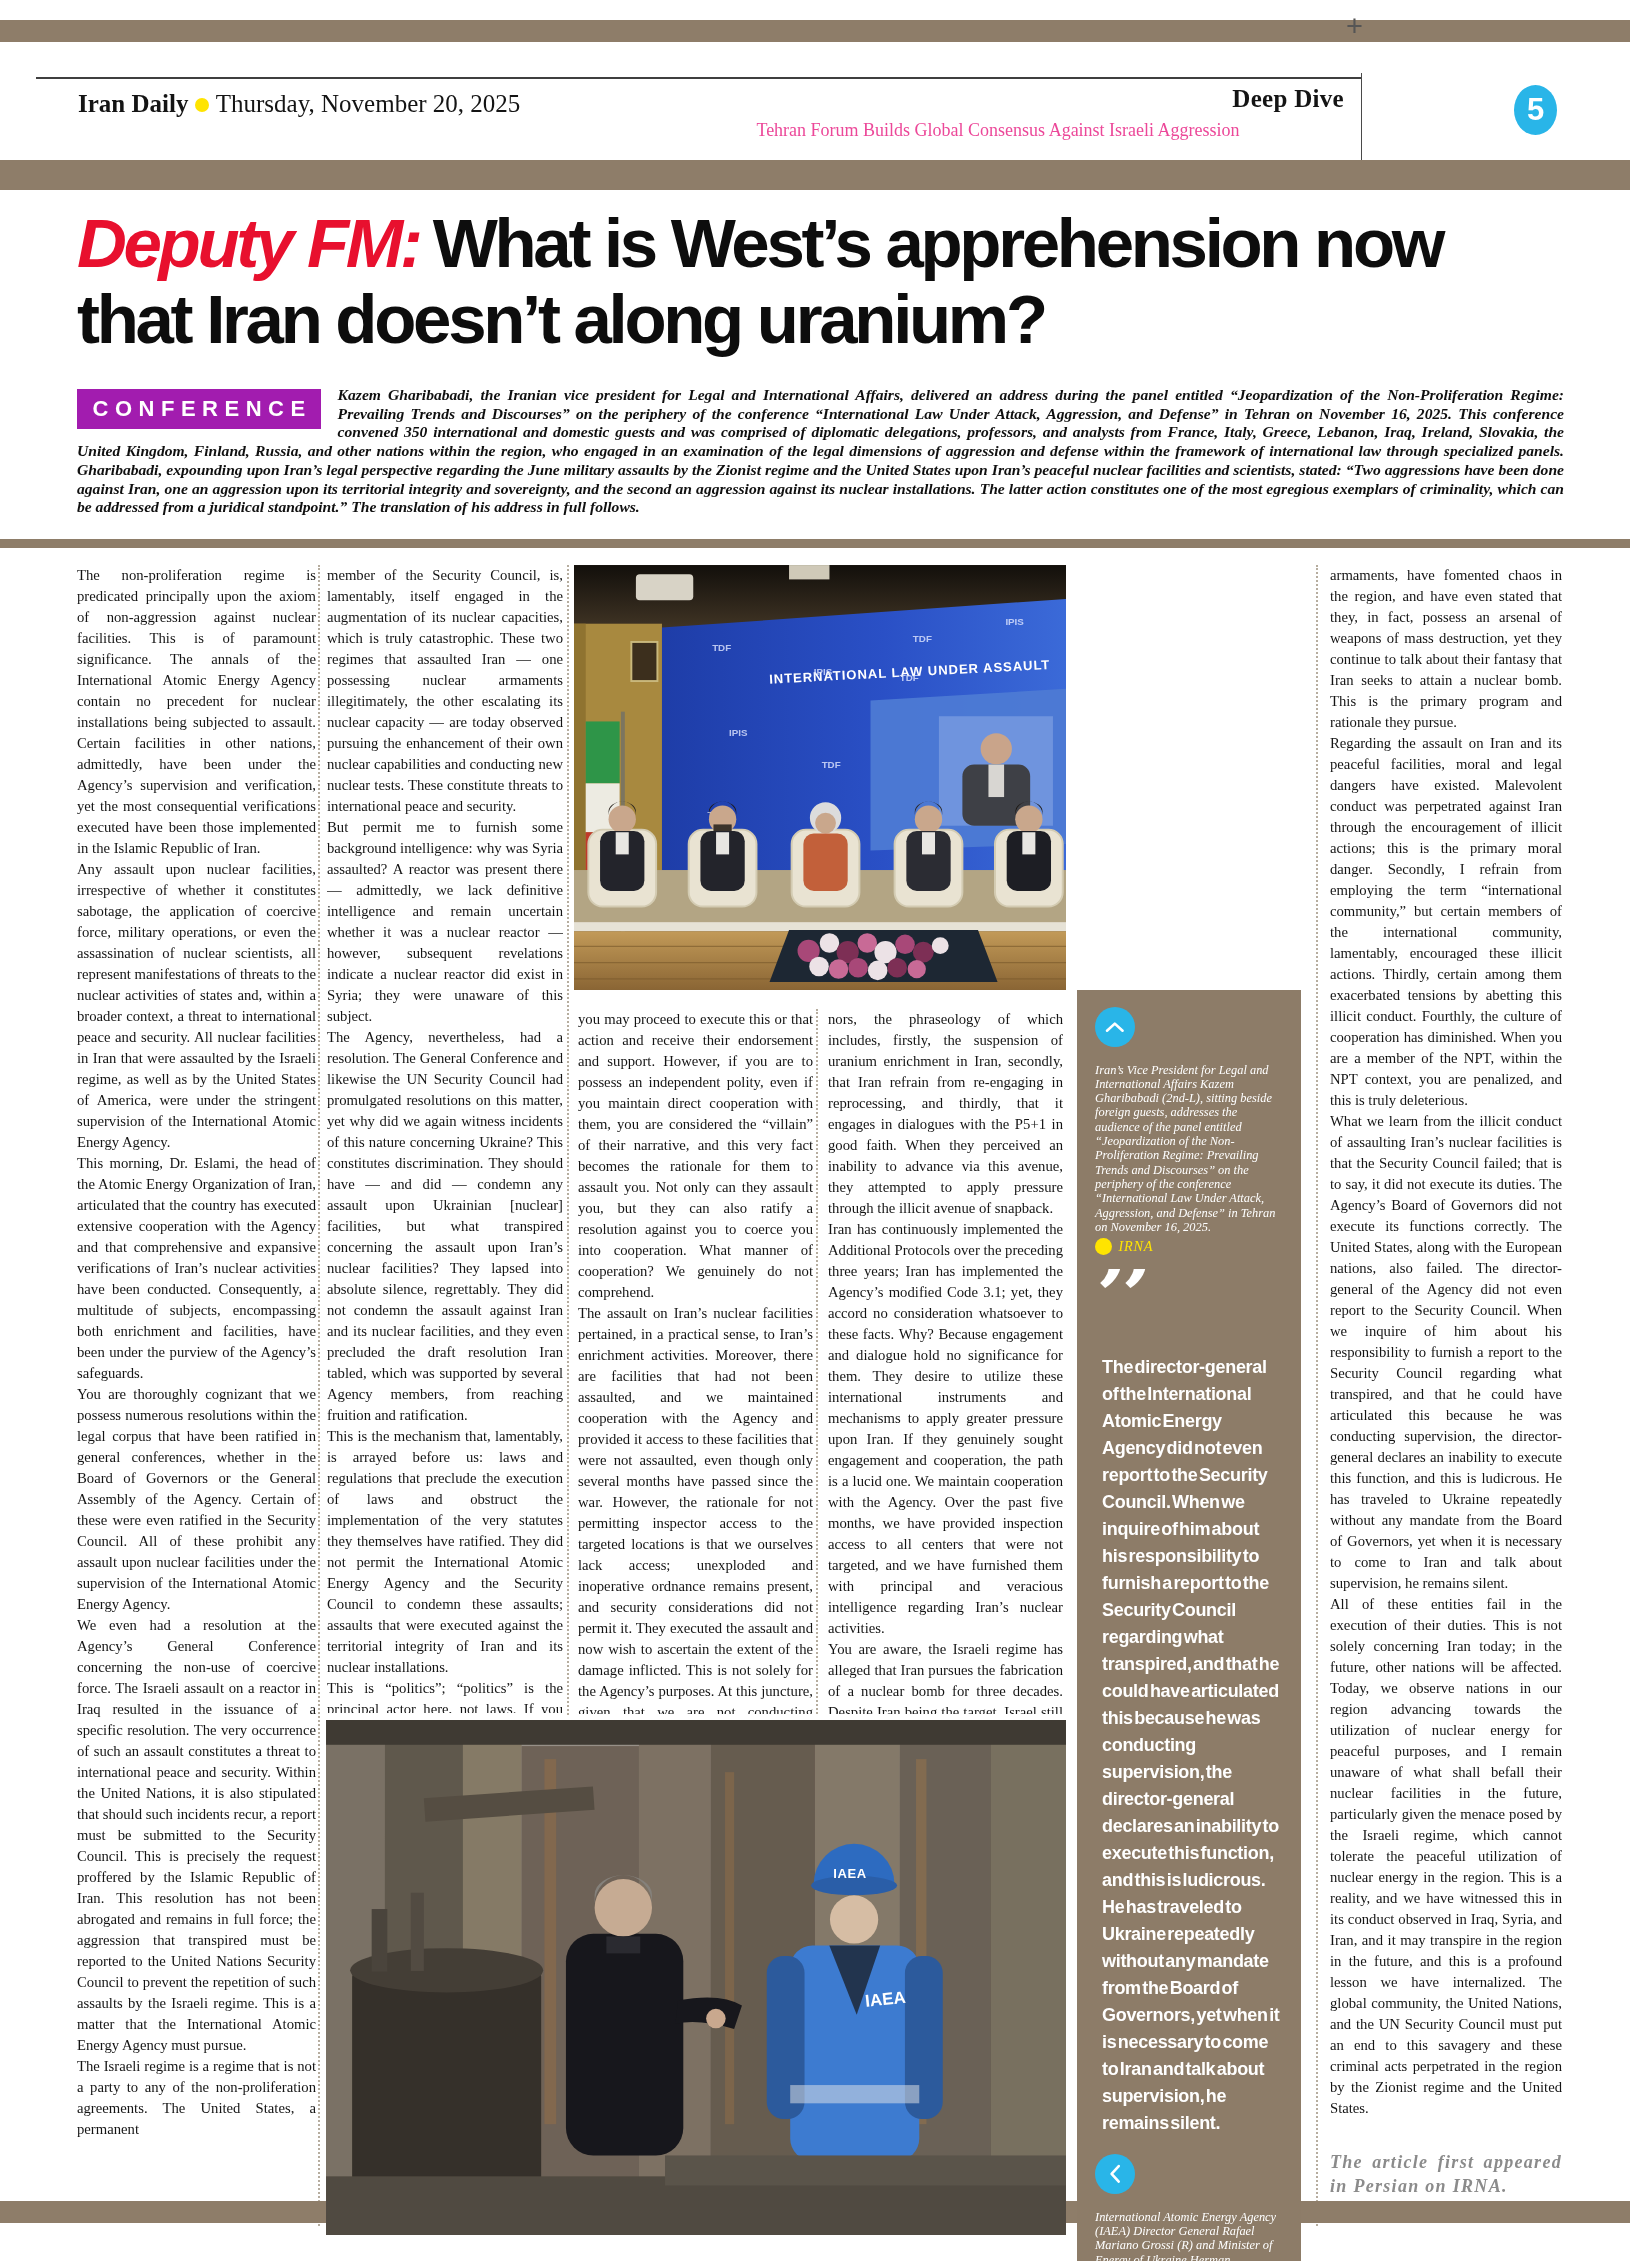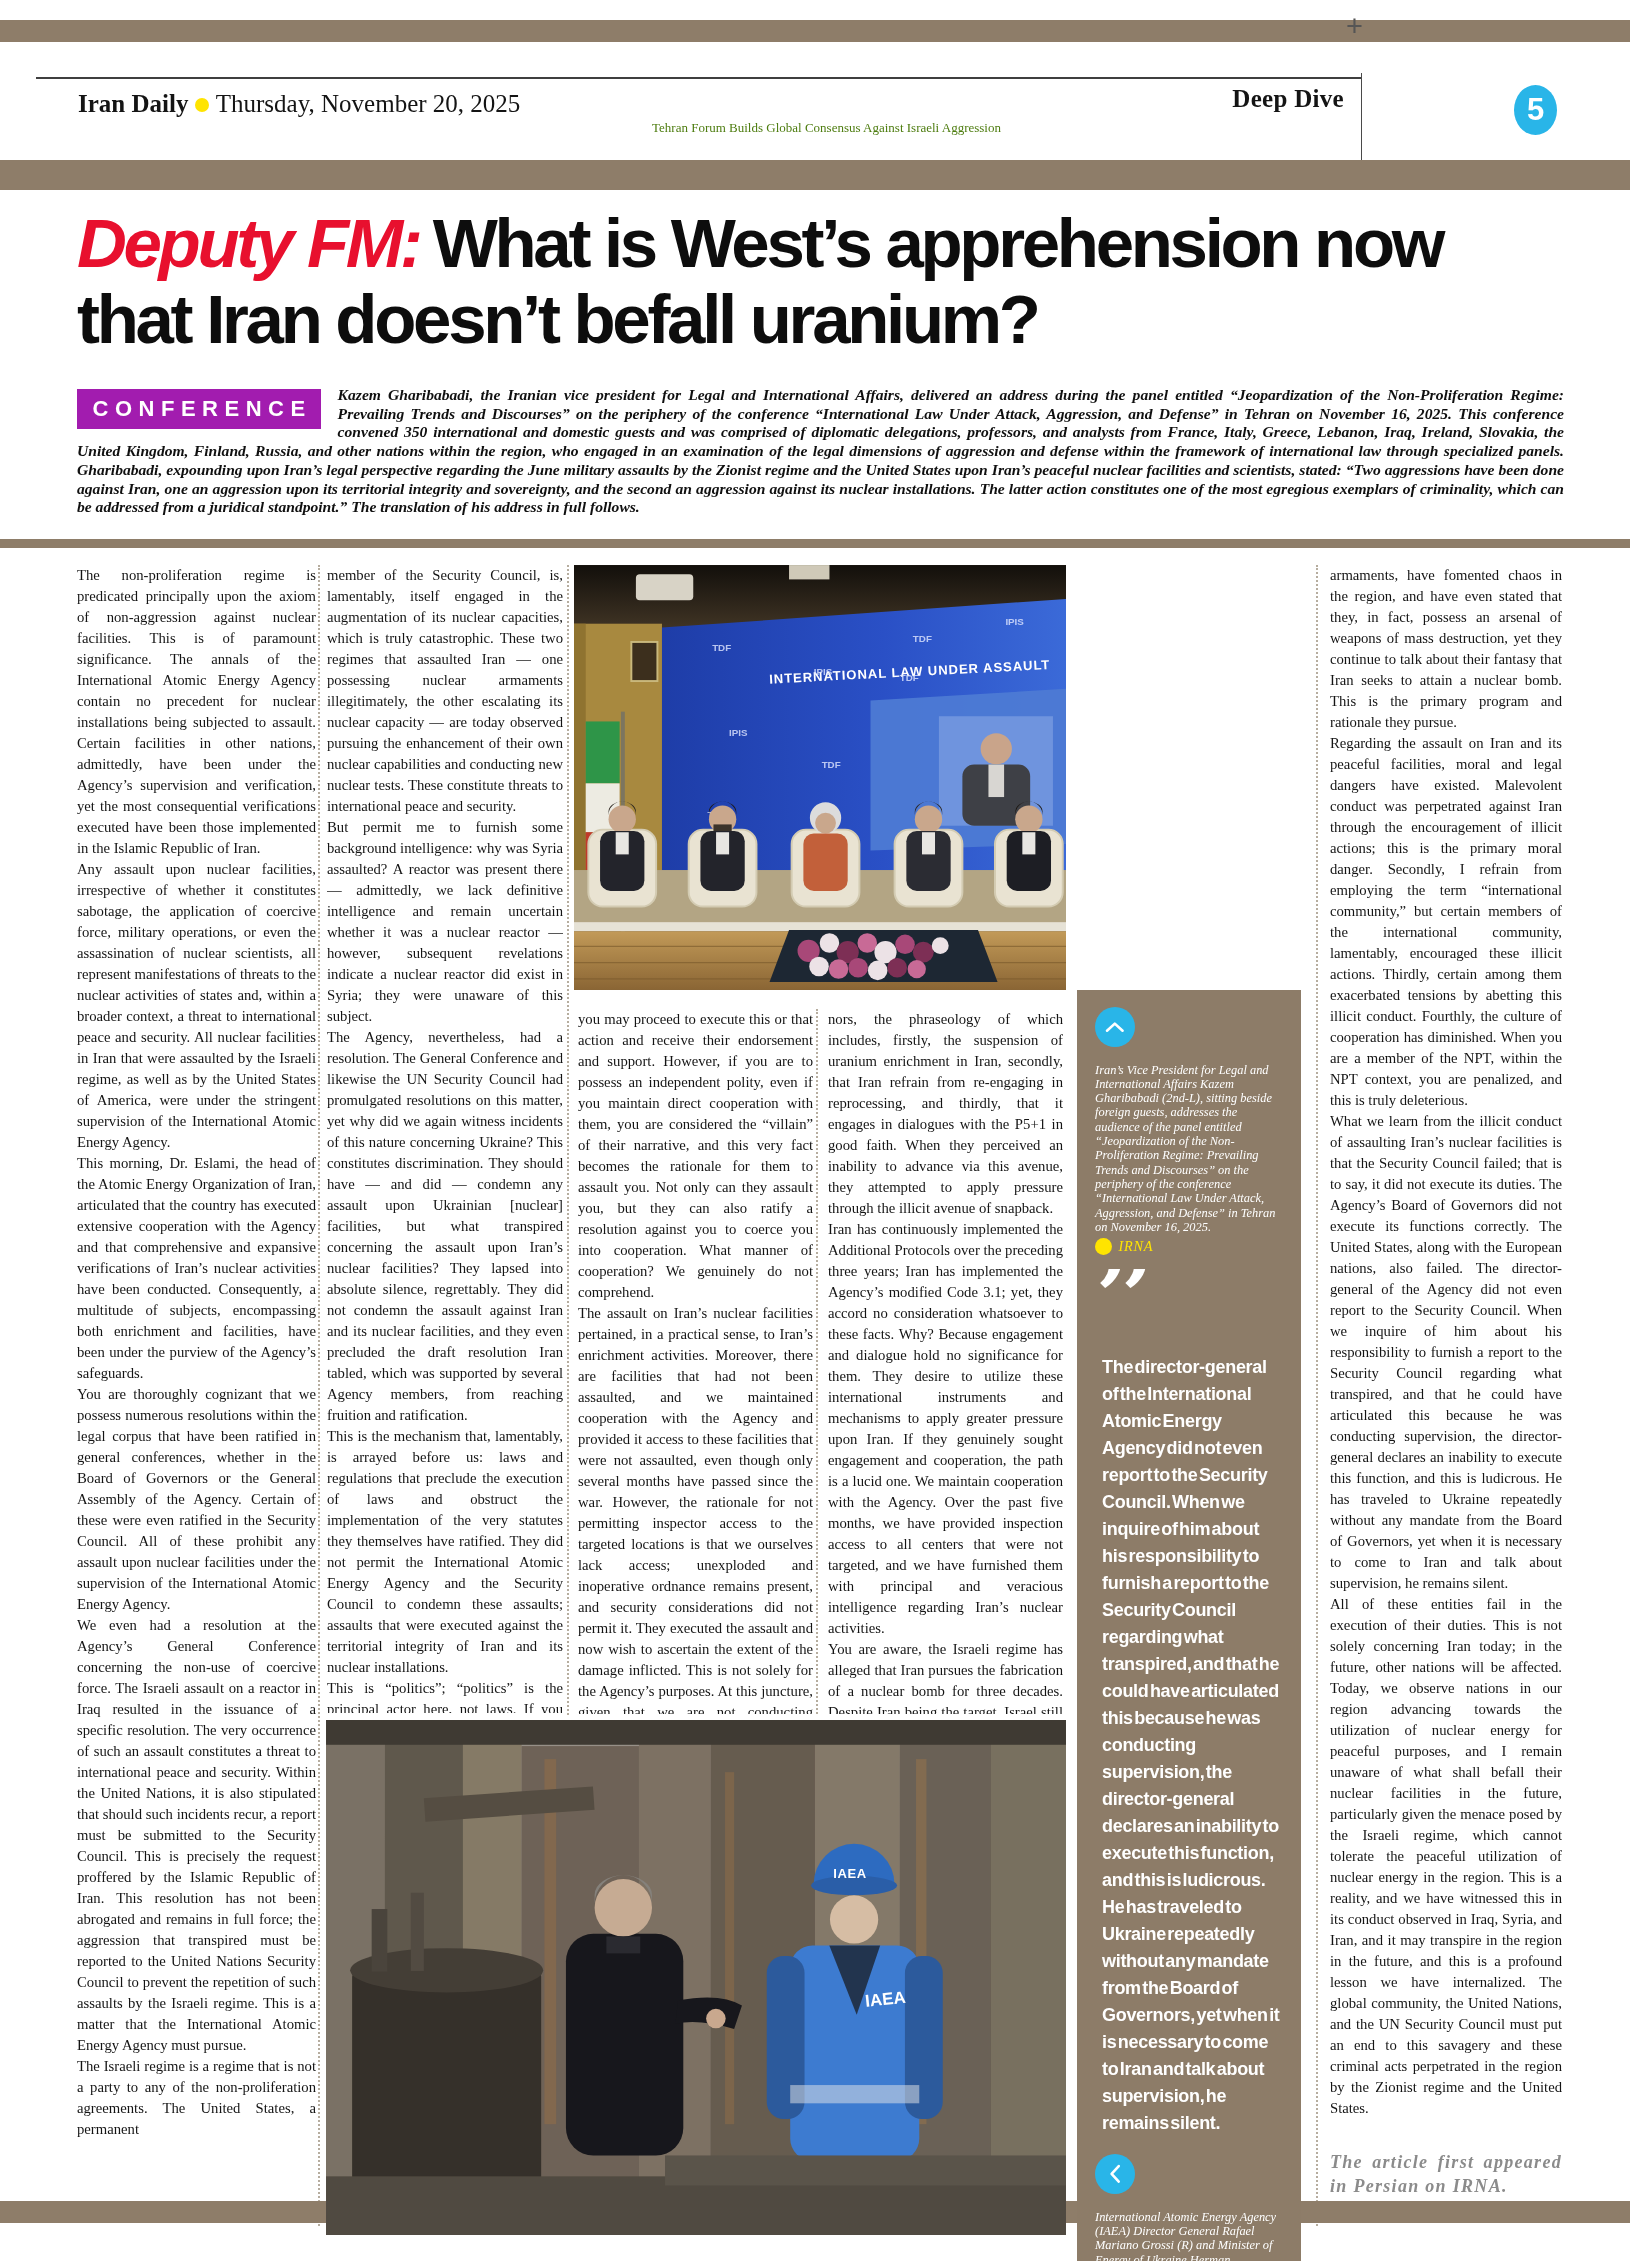--- a/index.html
+++ b/index.html
@@ -15,22 +15,22 @@
   .rule-h{position:absolute;left:36px;top:77px;width:1326px;height:2px;background:#3f3f3f;}
   .divider-v{position:absolute;left:1361px;top:73px;width:1.3px;height:87px;background:#4a4a4a;}
   .crop-mark{position:absolute;left:1346px;top:10.4px;font-family:"Liberation Sans",sans-serif;
              font-size:29px;color:#555;}
   .masthead{position:absolute;left:78px;top:90px;font-size:25px;white-space:nowrap;}
   .masthead .mh-name{font-weight:bold;}
   .dot{display:inline-block;width:14.3px;height:14.3px;border-radius:50%;background:#ffe400;
        margin:0 6.5px;vertical-align:baseline;}
   .section-head{position:absolute;left:652px;top:85px;width:692px;text-align:right;
                 font-size:25px;font-weight:bold;letter-spacing:0.3px;}
-  .section-sub{position:absolute;left:652px;top:120px;width:692px;text-align:left;
-               font-size:13px;color:#4d7c0f;}
+  .section-sub{position:absolute;left:652px;top:120px;width:692px;text-align:center;
+               font-size:18px;color:#ec4899;}
   .page-badge{position:absolute;left:1514px;top:85px;width:43px;height:50px;border-radius:50%;
               background:#29b5e8;color:#fff;font-family:"Liberation Sans",sans-serif;
               font-weight:bold;font-size:31px;display:flex;align-items:center;justify-content:center;}
 
   
   .headline{position:absolute;left:77px;top:206px;width:1487px;
             font-family:"Liberation Sans",sans-serif;font-weight:bold;
             font-size:69px;letter-spacing:-3.3px;line-height:1.1;white-space:nowrap;color:#0d0d0d;}
   .headline .kicker{color:#e8102e;font-style:italic;margin-right:13px;}
 
@@ -92,21 +92,21 @@
   <div class="masthead">
     <span class="mh-name">Iran Daily</span><span class="dot"></span><span>Thursday, November 20, 2025</span>
   </div>
   <div class="section-head">Deep Dive</div>
   <div class="section-sub">Tehran Forum Builds Global Consensus Against Israeli Aggression</div>
   <div class="page-badge">5</div>
   <div class="band band-two"></div>
 
   <div class="headline">
     <div><span class="kicker">Deputy FM:</span><span>What is West’s apprehension now</span></div>
-    <div>that Iran doesn’t befall uranium?</div>
+    <div>that Iran doesn’t along uranium?</div>
   </div>
 
   <div class="intro">
     <span class="conf-badge">CONFERENCE</span><span>Kazem Gharibabadi, the Iranian vice president for Legal and International Affairs, delivered an address during the panel entitled “Jeopardization of the Non-Proliferation Regime: Prevailing Trends and Discourses” on the periphery of the conference “International Law Under Attack, Aggression, and Defense” in Tehran on November 16, 2025. This conference convened 350 international and domestic guests and was comprised of diplomatic delegations, professors, and analysts from France, Italy, Greece, Lebanon, Iraq, Ireland, Slovakia, the United Kingdom, Finland, Russia, and other nations within the region, who engaged in an examination of the legal dimensions of aggression and defense within the framework of international law through specialized panels. Gharibabadi, expounding upon Iran’s legal perspective regarding the June military assaults by the Zionist regime and the United States upon Iran’s peaceful nuclear facilities and scientists, stated: “Two aggressions have been done against Iran, one an aggression upon its territorial integrity and sovereignty, and the second an aggression against its nuclear installations. The latter action constitutes one of the most egregious exemplars of criminality, which can be addressed from a juridical standpoint.” The translation of his address in full follows.</span>
   </div>
   <div class="band band-thin"></div>
 
   <div class="col col-1">
       <p>The non-proliferation regime is predicated principally upon the axiom of non-aggression against nuclear facilities. This is of paramount significance. The annals of the International Atomic Energy Agency contain no precedent for nuclear installations being subjected to assault. Certain facilities in other nations, admittedly, have been under the Agency’s supervision and verification, yet the most consequential verifications executed have been those implemented in the Islamic Republic of Iran.</p>
       <p>Any assault upon nuclear facilities, irrespective of whether it constitutes sabotage, the application of coercive force, military operations, or even the assassination of nuclear scientists, all represent manifestations of threats to the nuclear activities of states and, within a broader context, a threat to international peace and security. All nuclear facilities in Iran that were assaulted by the Israeli regime, as well as by the United States of America, were under the stringent supervision of the International Atomic Energy Agency.</p>

